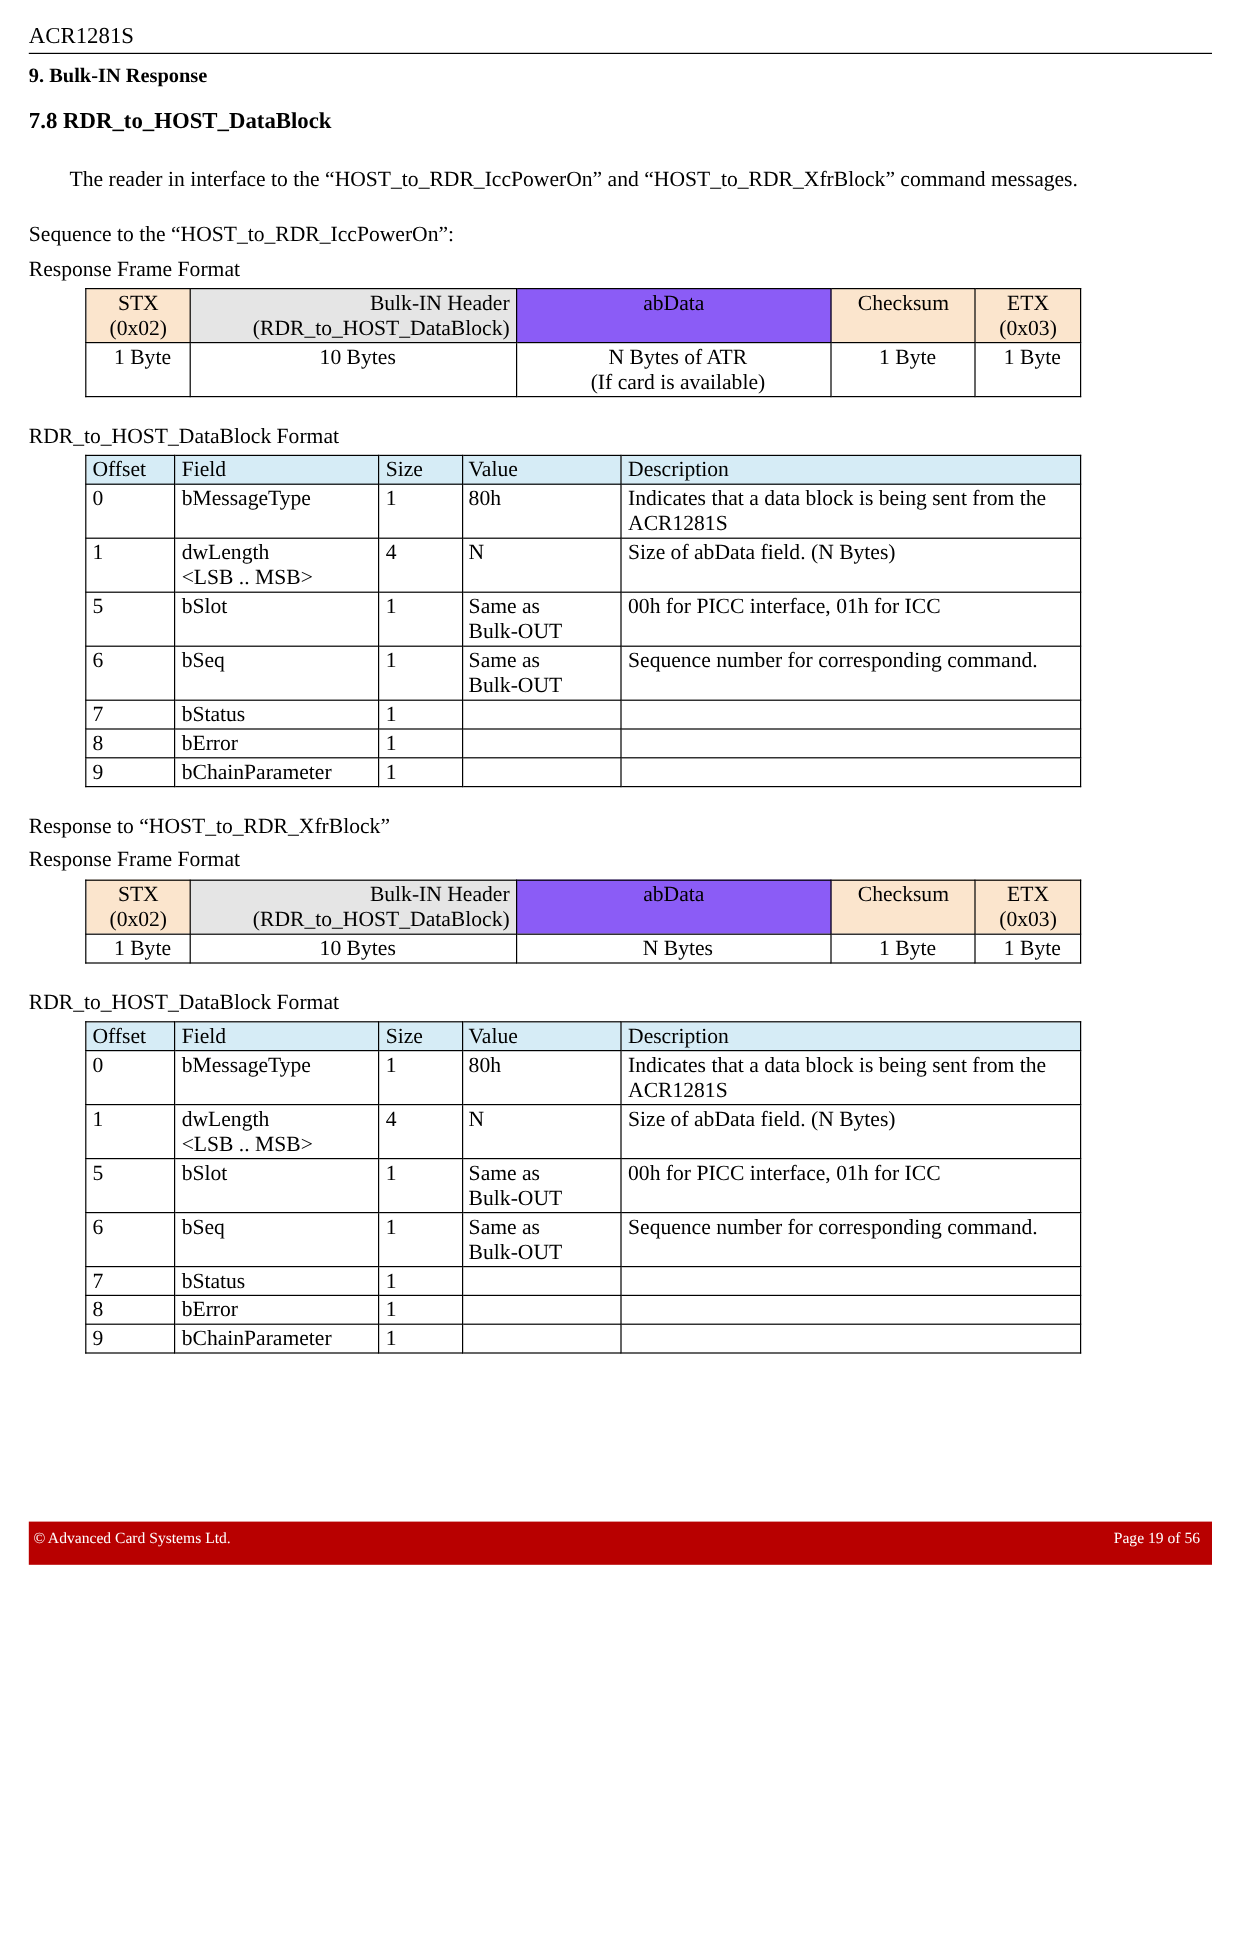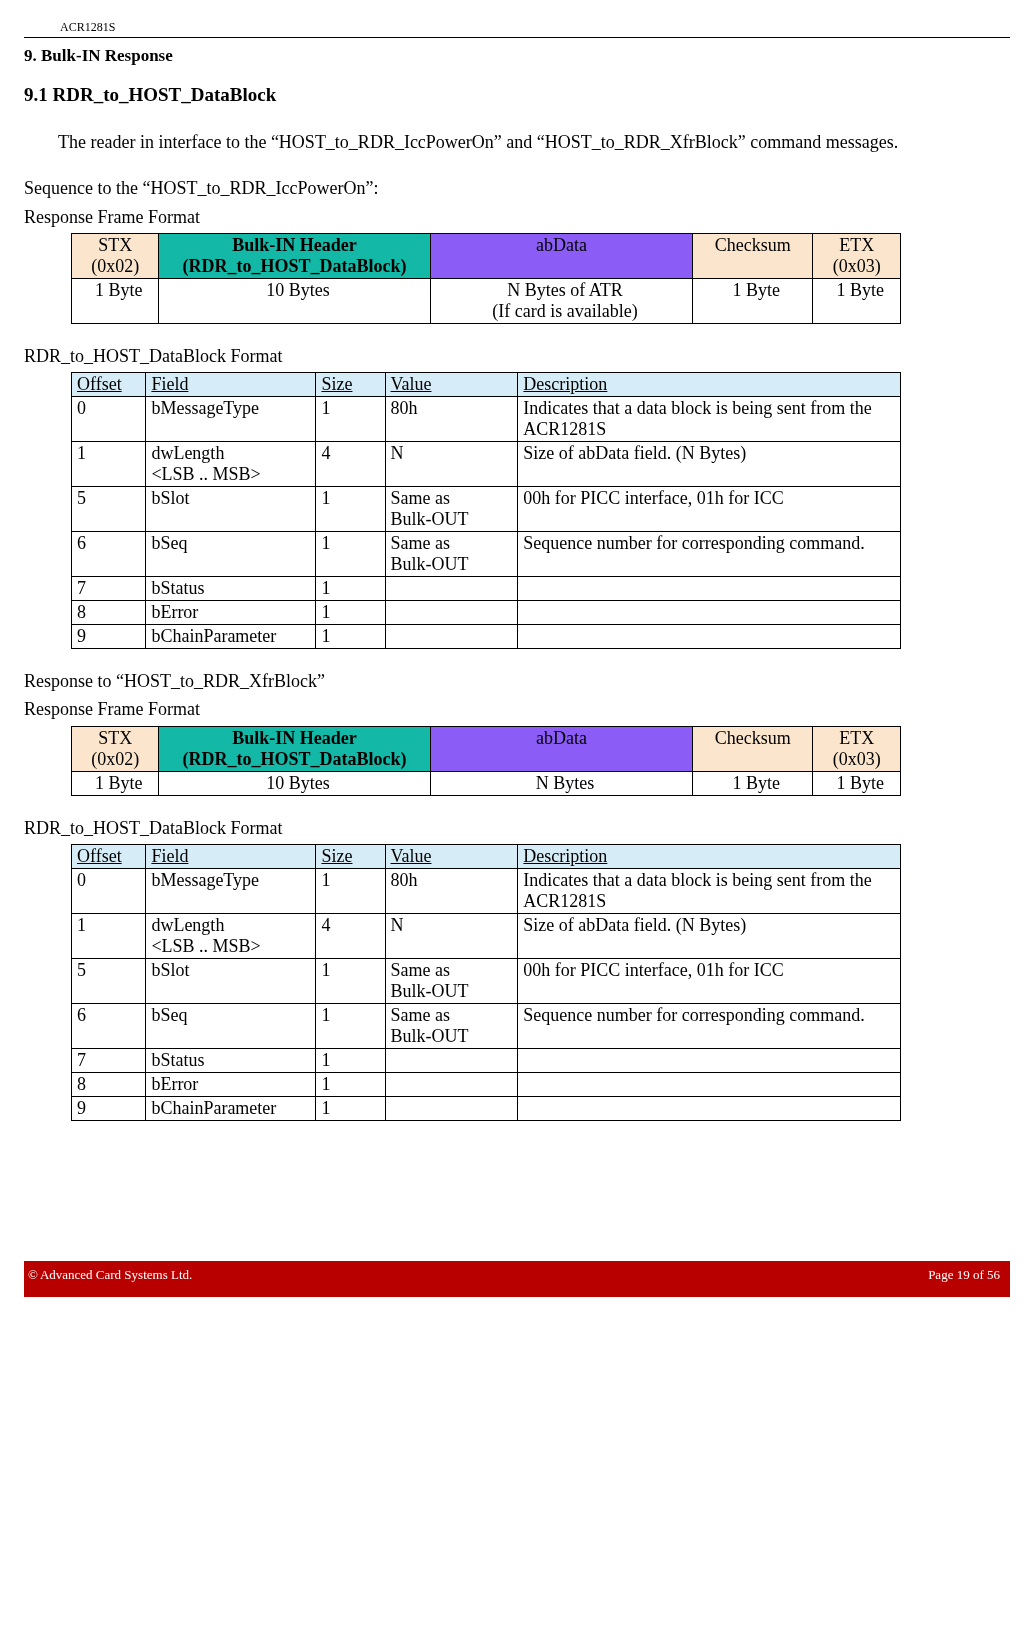--- a/index.html
+++ b/index.html
@@ -4,23 +4,22 @@
 <style>
   body {
     font-family: "Times New Roman", Times, serif;
     font-size: 18px;
     margin: 0;
     padding: 20px 24px;
     color: #000;
     background: #fff;
   }
   .hdr {
-    font-size: 12px;
+    font-size: 19px;
     margin-bottom: 2px;
-    margin-left: 36px;
   }
   .hr {
     border-top: 1px solid #000;
     margin: 2px 0 8px 0;
   }
   h1 {
     font-size: 17px;
     font-weight: bold;
     margin: 4px 0 18px 0;
   }
@@ -53,31 +52,29 @@
   }
   .center {
     text-align: center;
     padding-left: 12px;
   }
   .bg-orange {
     background: #fbe5cd;
     text-align: center;
   }
   .bg-blue {
-    background: #14b8a6;
-    text-align: center;
-    font-weight: bold;
+    background: #e5e5e5;
+    text-align: right;
   }
   .bg-green {
     background: #8b5cf6;
     text-align: center;
   }
   .hdr-blue td {
     background: #d6ecf6;
-    text-decoration: underline;
   }
   .footer {
     position: relative;
     margin-top: 140px;
     background: #b80000;
     color: #fff;
     display: flex;
     justify-content: space-between;
     padding: 6px 10px 14px 4px;
     font-size: 13px;
@@ -88,21 +85,21 @@
     gap: 2px;
   }
 </style>
 </head>
 <body>
 
 <div class="hdr">ACR1281S</div>
 <div class="hr"></div>
 
 <h1>9.  Bulk-IN Response</h1>
-<h2>9.1 RDR_to_HOST_DataBlock</h2>
+<h2>7.8 RDR_to_HOST_DataBlock</h2>
 
 <p class="indent">The reader in interface to the “HOST_to_RDR_IccPowerOn” and “HOST_to_RDR_XfrBlock” command messages.</p>
 
 <div class="spacer"></div>
 
 <p>Sequence to the “HOST_to_RDR_IccPowerOn”:</p>
 <p>Response Frame Format</p>
 
 <table style="width:830px;">
   <colgroup>

